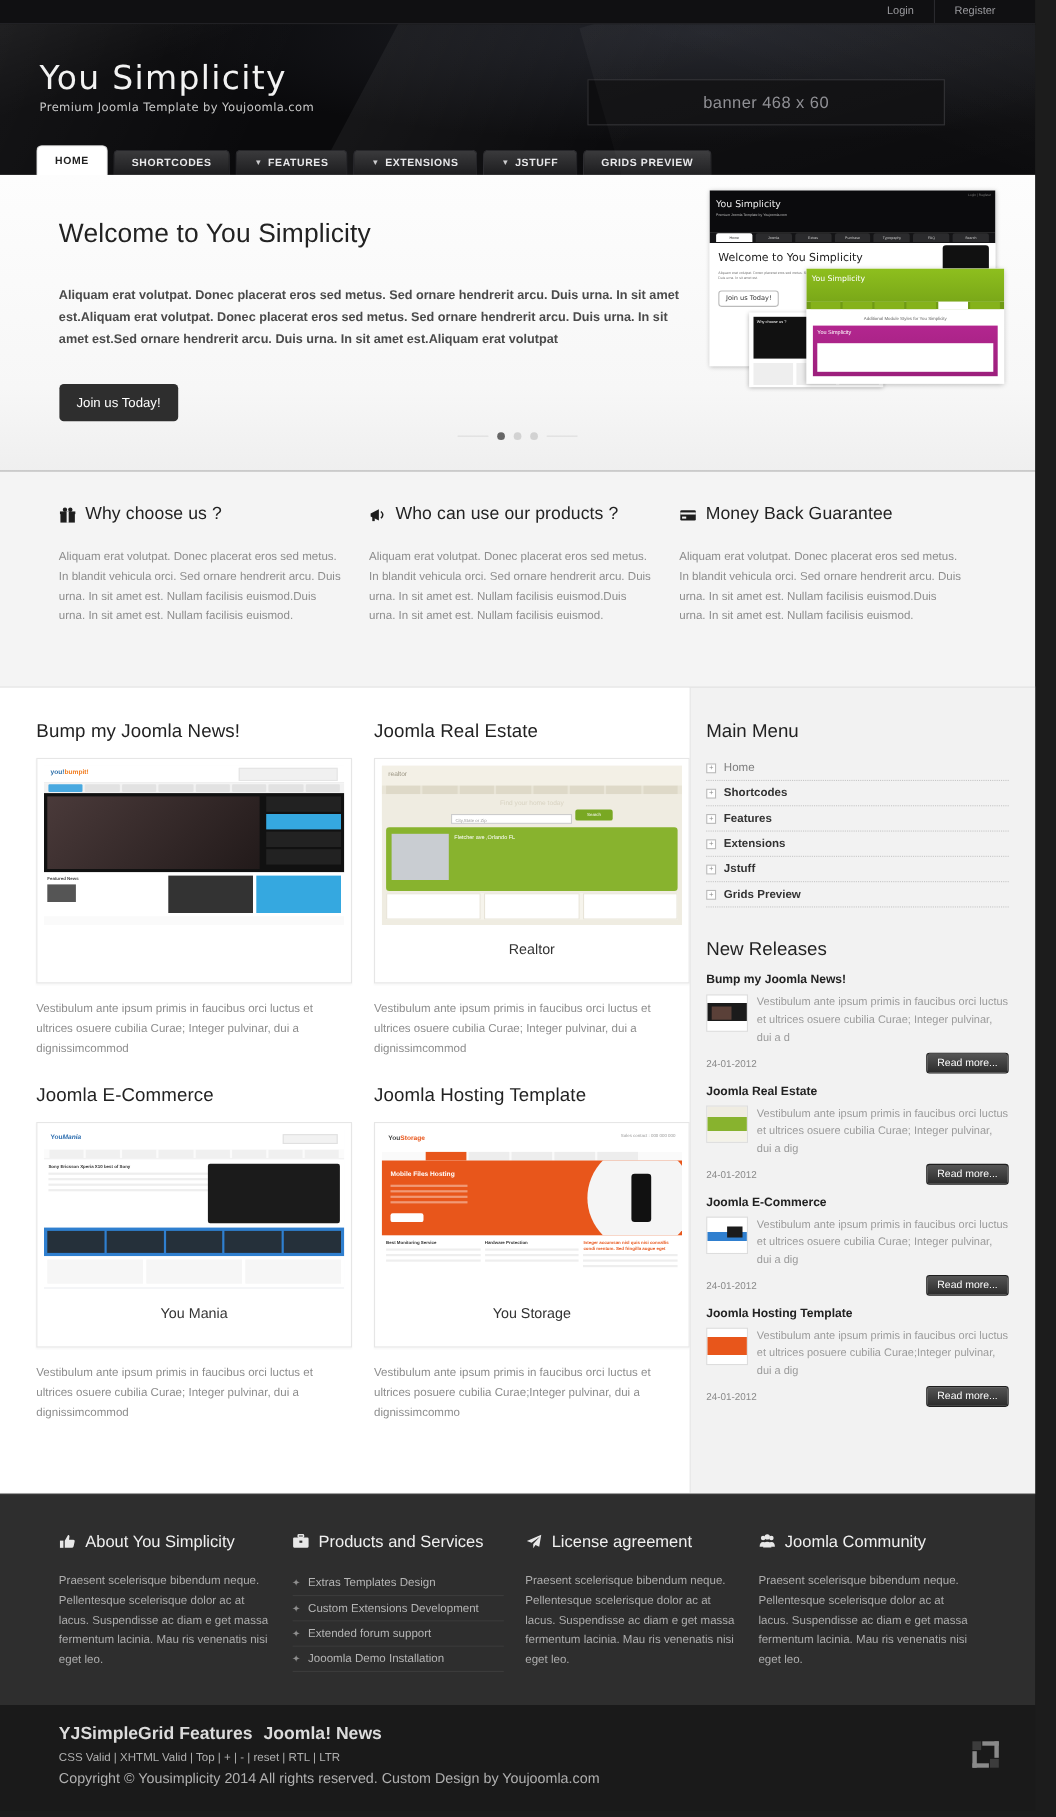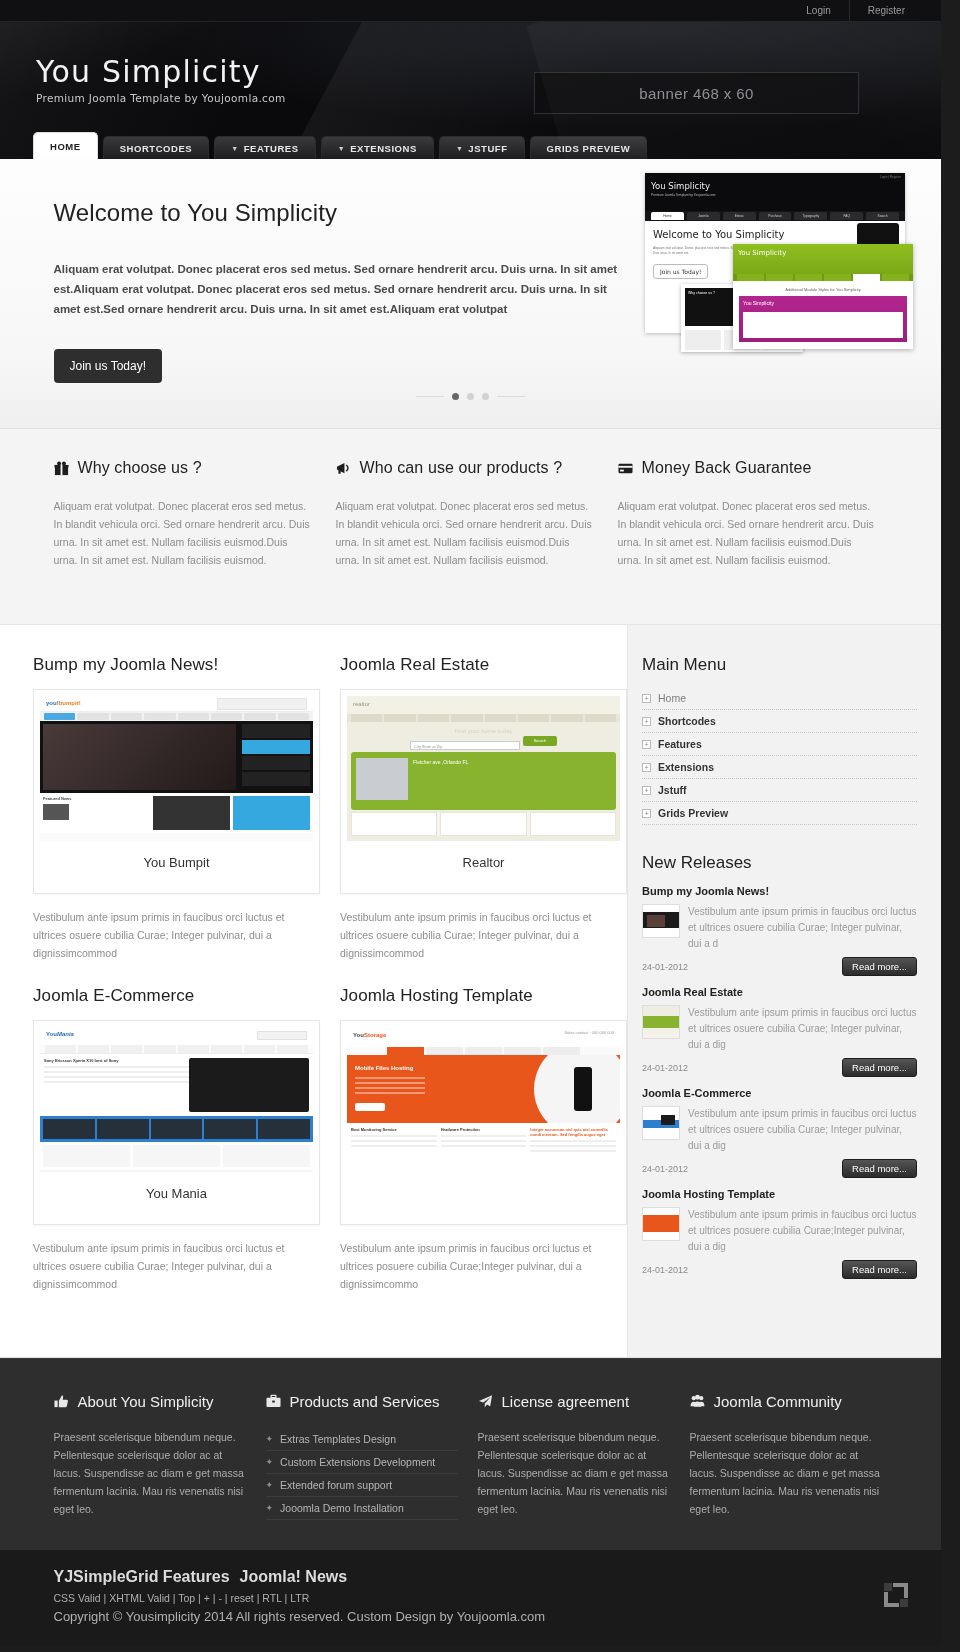--- a/index.html
+++ b/index.html
@@ -544,21 +544,20 @@
                 <div class="ft">
                   <div class="l">
                       <b>Featured News</b>
                       <i></i>
                     </div>
                   <div class="m"></div>
                   <div class="r"></div>
                 </div>
               </div>
             </div>
-            <div class="thumb-cap">You Bumpit</div>
           </div>
           <p class="desc">Vestibulum ante ipsum primis in faucibus orci luctus et ultrices osuere cubilia Curae; Integer pulvinar, dui a dignissimcommod</p>
         </div>
 
         <div class="cell">
           <h2>Joomla Real Estate</h2>
           <div class="thumb-card">
             <div class="thumb-img">
               <div class="tn tn-real">
                 <div class="bar">
@@ -680,20 +679,21 @@
                     </div>
                   <div class="c o">
                       <b>Integer accumsan nisl quis nisi convallis condi mentum. Sed fringilla augue eget</b>
                       <i></i>
                       <i></i>
                       <i></i>
                     </div>
                 </div>
               </div>
             </div>
+            <div class="thumb-cap">You Storage</div>
           </div>
           <p class="desc">Vestibulum ante ipsum primis in faucibus orci luctus et ultrices posuere cubilia Curae;Integer pulvinar, dui a dignissimcommo</p>
         </div>
 
       </div>
     </div>
 
     <div class="sidebar">
       <h3 class="sb-h">Main Menu</h3>
       <ul class="menu">

